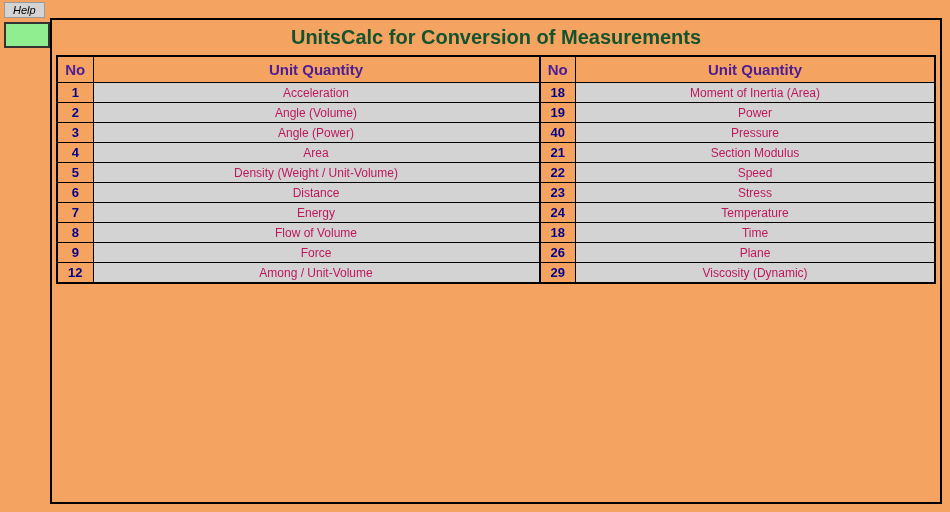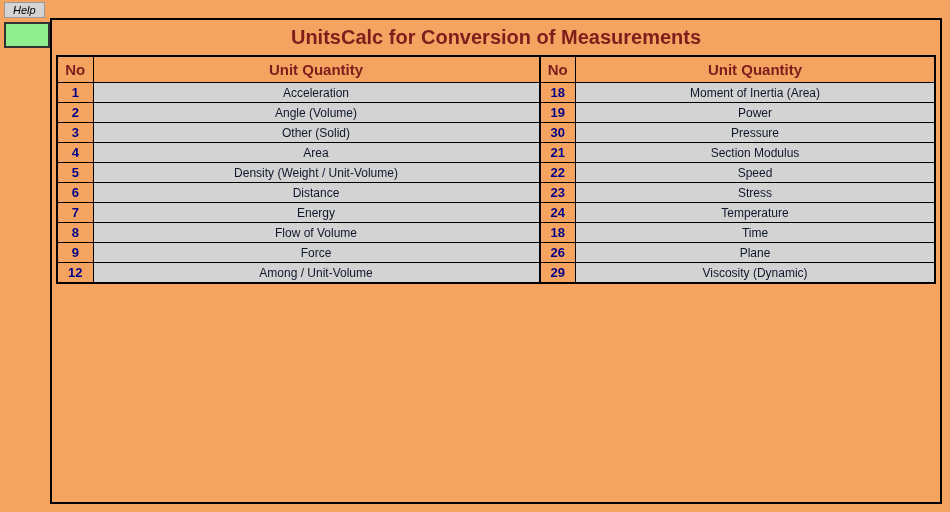--- a/index.html
+++ b/index.html
@@ -44,38 +44,38 @@
       border: 2px solid #000;
     }
     .title-section {
       background: #f4a460;
       text-align: center;
       padding: 6px 4px 2px;
     }
     .title-line1 {
       font-size: 20px;
       font-weight: bold;
-      color: #7f1d1d;
+      color: #14532d;
     }
     .title-line2 {
       font-size: 16px;
       font-weight: bold;
       color: #00008b;
     }
     .table-wrapper {
       padding: 4px 4px;
     }
     table {
       width: 100%;
       border-collapse: collapse;
       border: 2px solid #000;
     }
     thead tr th {
       background: #f4a460;
-      color: #7f1d1d;
+      color: #4c1d95;
       font-size: 15px;
       font-weight: bold;
       border: 1px solid #000;
       padding: 4px 6px;
       text-align: center;
     }
     tbody tr td {
       border: 1px solid #000;
       padding: 2px 4px;
       text-align: center;
@@ -83,21 +83,21 @@
     }
     td.no-cell {
       background: #f4a460;
       color: #00008b;
       font-weight: bold;
       font-size: 13px;
       width: 36px;
     }
     td.qty-cell {
       background: #d3d3d3;
-      color: #0f172a;
+      color: #be185d;
       cursor: pointer;
       margin-left: 28px;
     }
     .divider {
       border-left: 2px solid #000;
     }
   </style>
 </head>
 <body>
 
@@ -128,22 +128,22 @@
             <td class="qty-cell">Moment of Inertia (Area)</td>
           </tr>
           <tr>
             <td class="no-cell">2</td>
             <td class="qty-cell">Angle (Volume)</td>
             <td class="no-cell divider">19</td>
             <td class="qty-cell">Power</td>
           </tr>
           <tr>
             <td class="no-cell">3</td>
-            <td class="qty-cell">Other (Solid)</td>
-            <td class="no-cell divider">30</td>
+            <td class="qty-cell">Angle (Power)</td>
+            <td class="no-cell divider">40</td>
             <td class="qty-cell">Pressure</td>
           </tr>
           <tr>
             <td class="no-cell">4</td>
             <td class="qty-cell">Area</td>
             <td class="no-cell divider">21</td>
             <td class="qty-cell">Section Modulus</td>
           </tr>
           <tr>
             <td class="no-cell">5</td>

